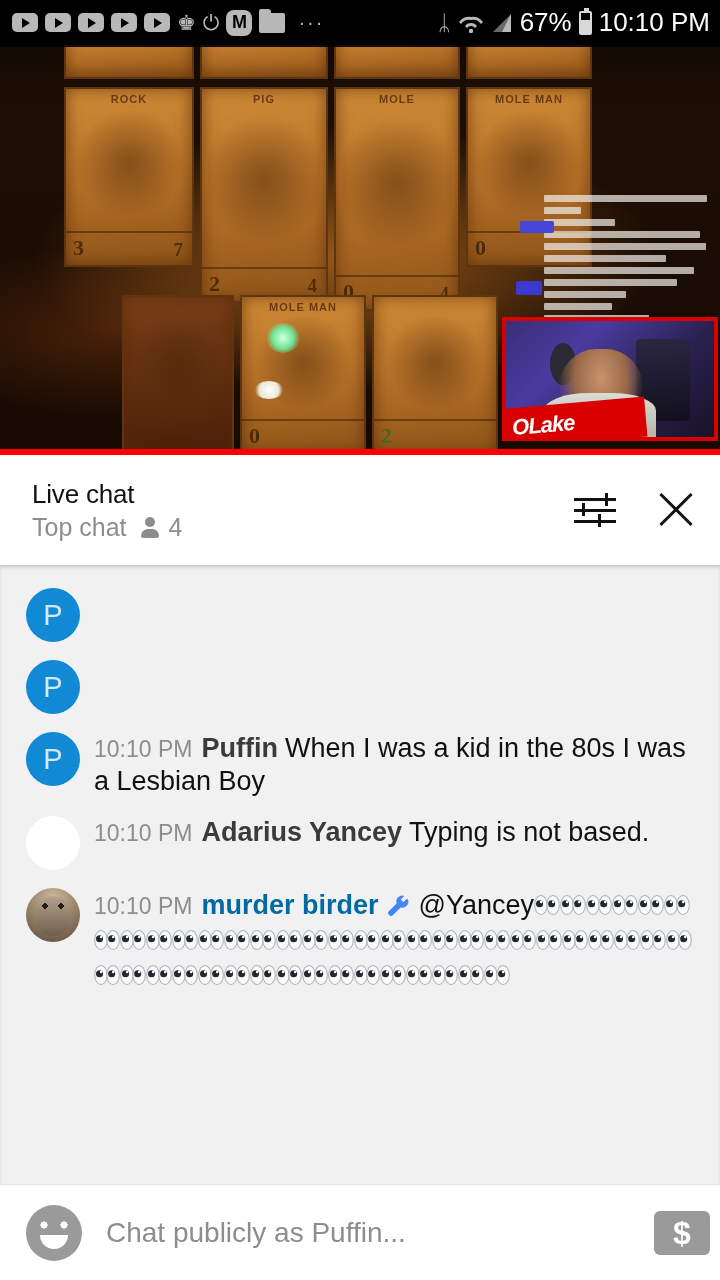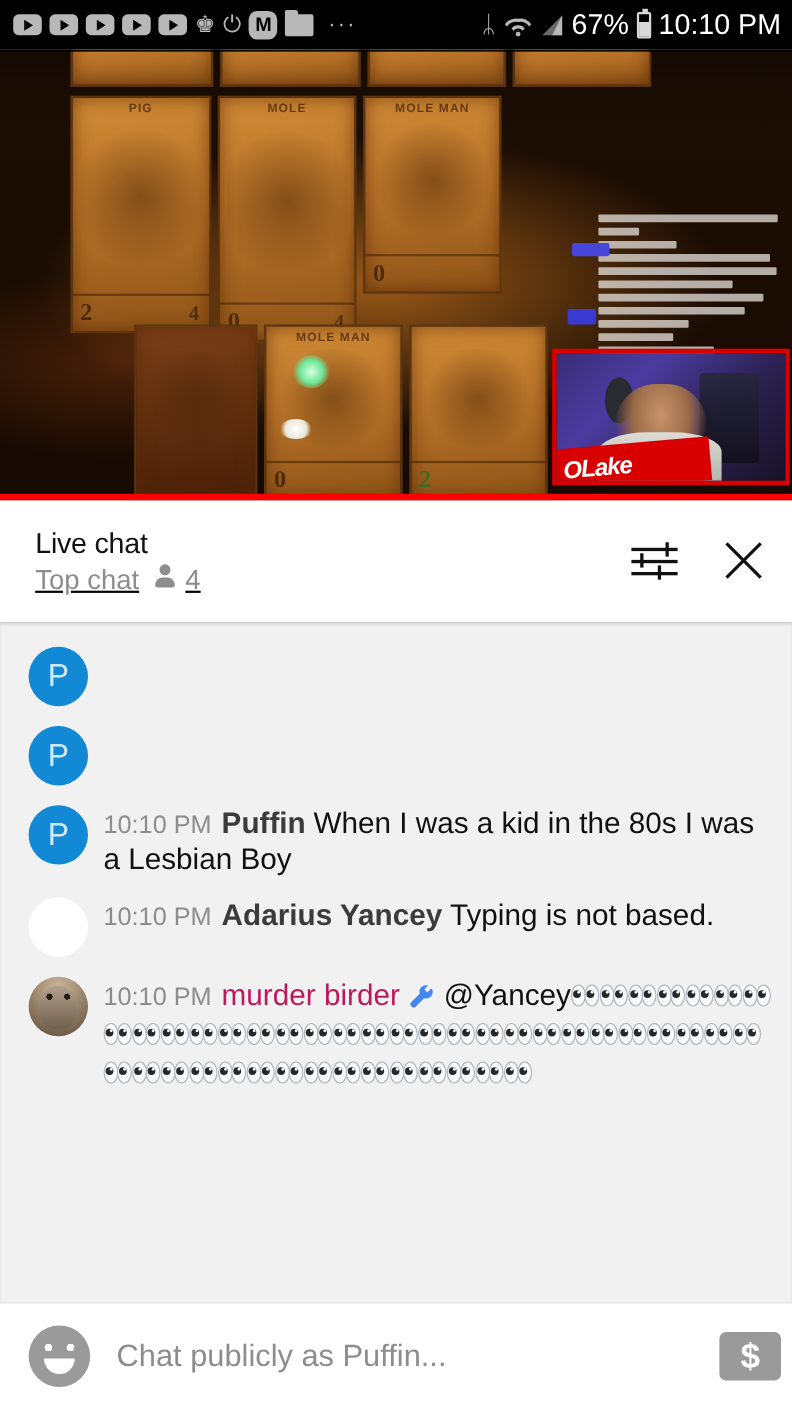--- a/index.html
+++ b/index.html
@@ -106,21 +106,21 @@
   .v-progress::after { content:""; position:absolute; left:0; top:0; bottom:0; width:100%; background:#ff0000; }
   .v-bezel { position:absolute; left:0; right:0; top:0; height:2px; background:rgba(0,0,0,.9); }
 
   
   .chat-header {
     flex:0 0 110px; background:#ffffff; display:flex; align-items:center;
     padding:0 24px 0 32px; position:relative; z-index:3;
   }
   .ch-titles { display:flex; flex-direction:column; gap:3px; }
   .ch-title { font-size:26px; color:#111; letter-spacing:-.2px; }
-  .ch-sub { display:flex; gap:14px;text-decoration:underline; }
+  .ch-sub { display:flex; align-items:center; gap:14px; }
   .ch-subtext { font-size:25px; color:#8d8d8d; }
   .person-ico { width:18px; height:21px; position:relative; }
   .person-ico::before { content:""; position:absolute; top:0; left:4px; width:10px; height:10px; border-radius:50%; background:#8d8d8d; }
   .person-ico::after { content:""; position:absolute; bottom:0; left:0; width:18px; height:9px; border-radius:9px 9px 3px 3px; background:#8d8d8d; }
   .ch-count { font-size:25px; color:#8d8d8d; margin-left:-4px; }
   .ch-actions { margin-left:auto; display:flex; align-items:center; gap:40px; }
   .tune-ico { width:42px; height:34px; position:relative; }
   .tune-ico i { position:absolute; left:0; width:42px; height:3px; background:#111; display:block; }
   .tune-ico i:nth-child(1){ top:5px; }
   .tune-ico i:nth-child(2){ top:16px; }
@@ -151,21 +151,21 @@
     background:linear-gradient(180deg,#b3a18c,#6e5f4d);
   }
   .av-owl::after {
     content:""; position:absolute; left:15px; top:14px; width:24px; height:8px;
     background:radial-gradient(circle 4px at 4px 4px,#241c12 70%, transparent 72%),
                radial-gradient(circle 4px at 20px 4px,#241c12 70%, transparent 72%);
   }
   .msg-body { flex:1 1 auto; font-size:27px; line-height:1.22; color:#111; }
   .ts { color:#8d8d8d; font-size:23px; margin-right:9px; }
   .author { font-weight:bold; color:#3b3b3b; margin-right:7px; }
-  .author-mod { font-weight:normal; color:#be185d; margin-right:4px; }
+  .author-mod { font-weight:bold; color:#0369a1; margin-right:4px; }
   .wrench { display:inline-block; width:26px; height:26px; vertical-align:-5px; margin:0 8px 0 2px; }
   .text { color:#111; }
   .emoji-run { letter-spacing:0px; word-break:break-all; line-height:1.30; }
   .eye { display:inline-block; width:26px; height:34px; vertical-align:-8px; margin-right:0px; }
 
   
   .composer {
     flex:0 0 96px; background:#ffffff; display:flex; align-items:center;
     padding:0 10px 0 26px; border-top:1px solid #e2e2e2; position:relative; z-index:3;
   }
@@ -229,20 +229,27 @@
     <div class="v-scene">
 
       <div class="panel-row" style="left:64px; top:-16px;">
         <div class="card" style="width:130px;height:50px;"></div>
         <div class="card" style="width:128px;height:50px;"></div>
         <div class="card" style="width:126px;height:50px;"></div>
         <div class="card" style="width:126px;height:50px;"></div>
       </div>
 
       <div class="panel-row" style="left:64px; top:42px;">
+        <div class="card" style="width:130px;height:180px;">
+          <span class="cap">ROCK</span>
+          <span class="art"></span>
+          <span class="divline"></span>
+          <span class="num">3</span>
+          <span class="num2">7</span>
+        </div>
         <div class="card" style="width:128px;height:216px;">
           <span class="cap">PIG</span>
           <span class="art"></span>
           <span class="divline"></span>
           <span class="num">2</span>
           <span class="num2">4</span>
         </div>
         <div class="card" style="width:126px;height:224px;">
           <span class="cap">MOLE</span>
           <span class="art"></span>

